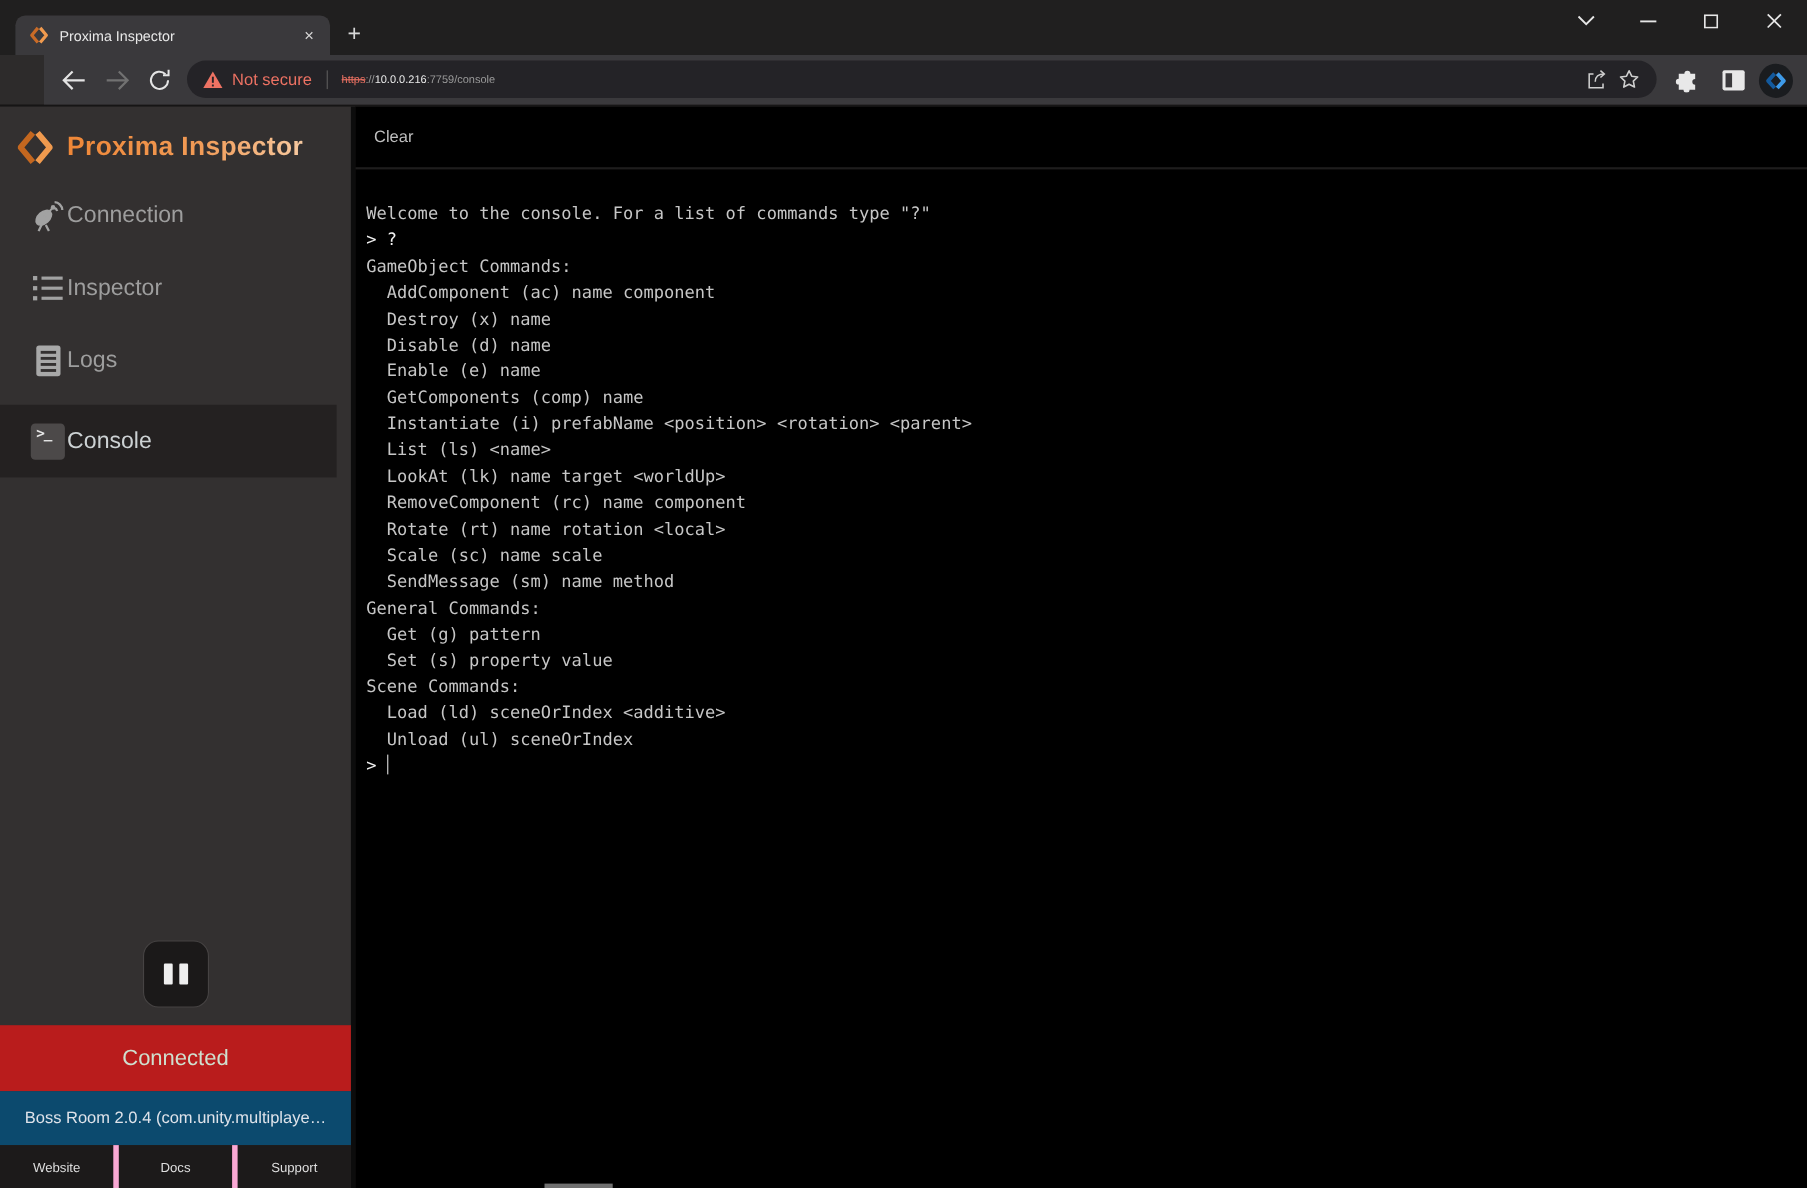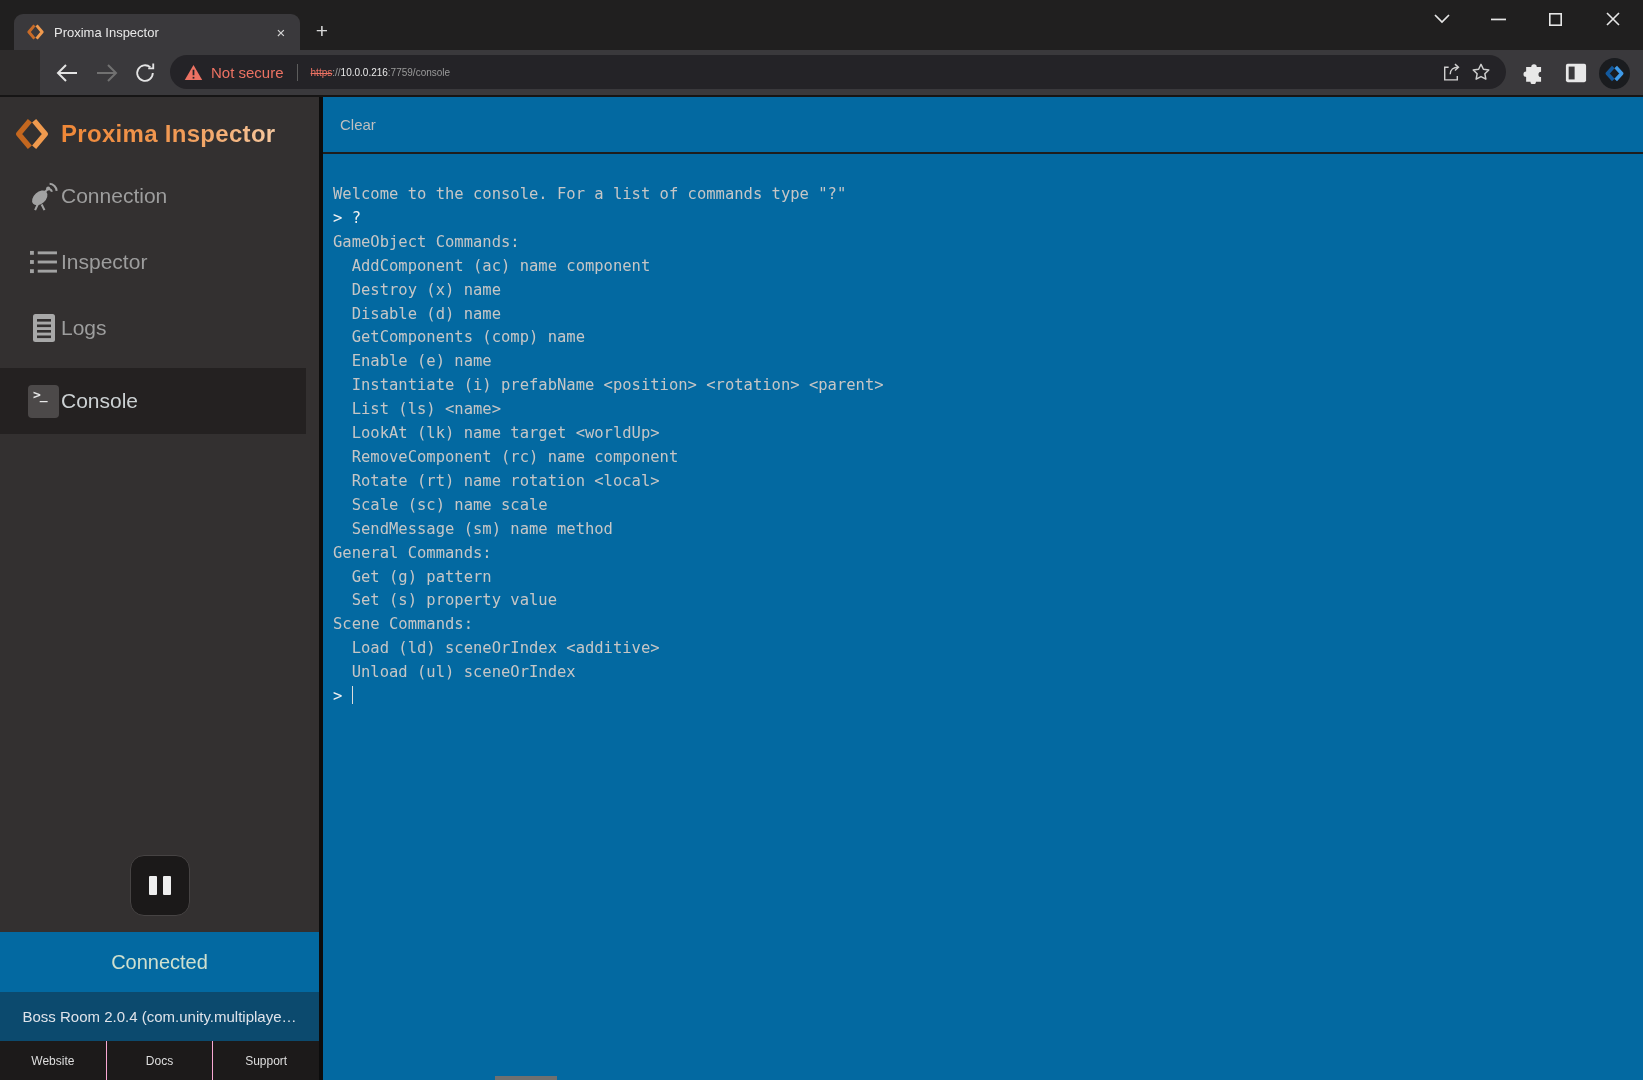--- a/index.html
+++ b/index.html
@@ -61,30 +61,30 @@
   .nav-item .ic { width:31px; display:flex; justify-content:center; flex:0 0 auto; }
   .nav-item.active { background:#242121; margin-top:7px; color:#ccd1d3; }
   .console-ic { width:31px; height:33px; background:#4c4949; border-radius:4px;
                 padding:4px 0 0 5px; font-family:"DejaVu Sans Mono", monospace;
                 font-size:13px; font-weight:bold; color:#e8e8e8; letter-spacing:-1px; line-height:12px; }
   .side-spacer { flex:1; }
   .pause-btn { width:60px; height:61px; align-self:center; margin-bottom:16px;
                background:#1b1919; border:1px solid #464343; border-radius:14px;
                display:flex; align-items:center; justify-content:center; gap:6px; cursor:pointer; }
   .pause-bar { width:8px; height:19px; background:#efefef; border-radius:1px; }
-  .status-connected { height:60px; background:#0369a1; color:#cfe0cf; font-size:20px;
+  .status-connected { height:60px; background:#b91c1c; color:#cfe0cf; font-size:20px;
                       display:flex; align-items:center; justify-content:center; }
   .status-project { height:49px; background:#0c4a6e; color:#dfe3ea; font-size:15px;
                     display:flex; align-items:center; justify-content:center; white-space:nowrap; }
   .side-footer { height:39px; background:#1c1a1a; display:flex; }
   .side-footer a { flex:1; display:flex; align-items:center; justify-content:center;
                    color:#dedede; font-size:12px; text-decoration:none; cursor:pointer; }
-  .side-footer a + a { border-left:1px solid #f9a8d4; }
-
-  .main { flex:1; position:relative; background:#0369a1; overflow:hidden; }
+  .side-footer a + a { border-left:5px solid #f9a8d4; }
+
+  .main { flex:1; position:relative; background:#000000; overflow:hidden; }
   .console-header { height:57px; border-bottom:2px solid #1e1d1d; display:flex; align-items:center;
                     padding-left:17px; }
   .clear-btn { color:#bfbfbf; font-size:15px; cursor:pointer; }
   .console-output { padding:29px 12px 0 10px; font-family:"DejaVu Sans Mono", monospace;
                     font-size:15.5px; line-height:23.9px; color:#c6c6c6; }
   .cline { white-space:pre; }
   .cline.input, .cline.prompt { color:#f2f2f2; }
   .cursor { display:inline-block; width:1.5px; height:18px; background:#dcdcdc;
             vertical-align:-3px; }
   .hscroll-thumb { position:absolute; bottom:0; left:172px; width:62px; height:4px;
@@ -278,22 +278,22 @@
     <div class="console-header">
       <span class="clear-btn">Clear</span>
     </div>
     <div class="console-output">
         <div class="cline output">Welcome to the console. For a list of commands type "?"</div>
         <div class="cline input">&gt; ?</div>
         <div class="cline output">GameObject Commands:</div>
         <div class="cline output">  AddComponent (ac) name component</div>
         <div class="cline output">  Destroy (x) name</div>
         <div class="cline output">  Disable (d) name</div>
+        <div class="cline output">  Enable (e) name</div>
         <div class="cline output">  GetComponents (comp) name</div>
-        <div class="cline output">  Enable (e) name</div>
         <div class="cline output">  Instantiate (i) prefabName &lt;position&gt; &lt;rotation&gt; &lt;parent&gt;</div>
         <div class="cline output">  List (ls) &lt;name&gt;</div>
         <div class="cline output">  LookAt (lk) name target &lt;worldUp&gt;</div>
         <div class="cline output">  RemoveComponent (rc) name component</div>
         <div class="cline output">  Rotate (rt) name rotation &lt;local&gt;</div>
         <div class="cline output">  Scale (sc) name scale</div>
         <div class="cline output">  SendMessage (sm) name method</div>
         <div class="cline output">General Commands:</div>
         <div class="cline output">  Get (g) pattern</div>
         <div class="cline output">  Set (s) property value</div>

